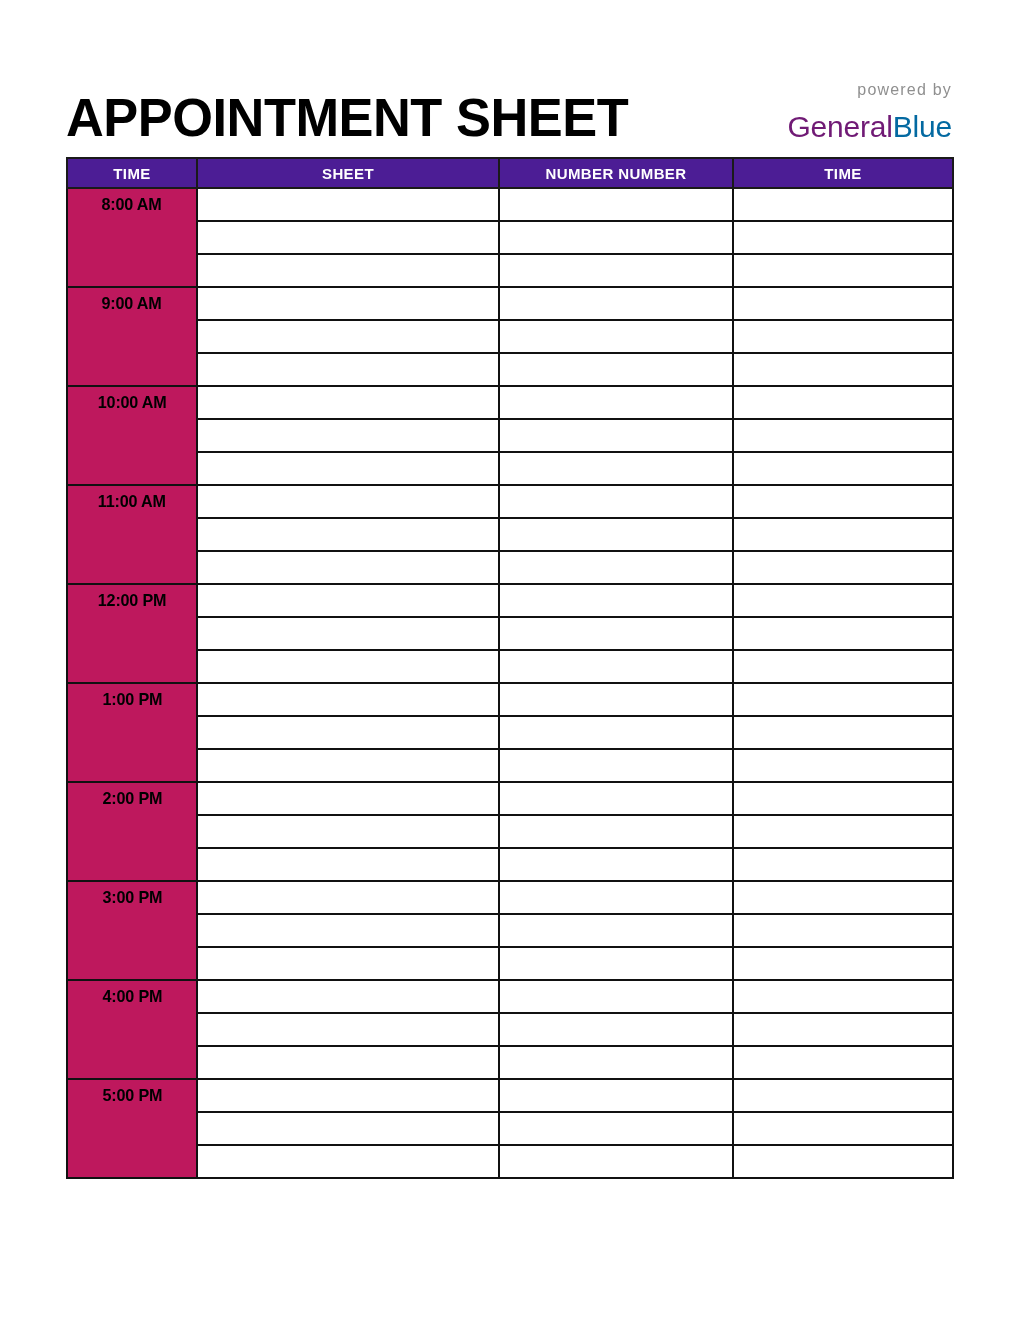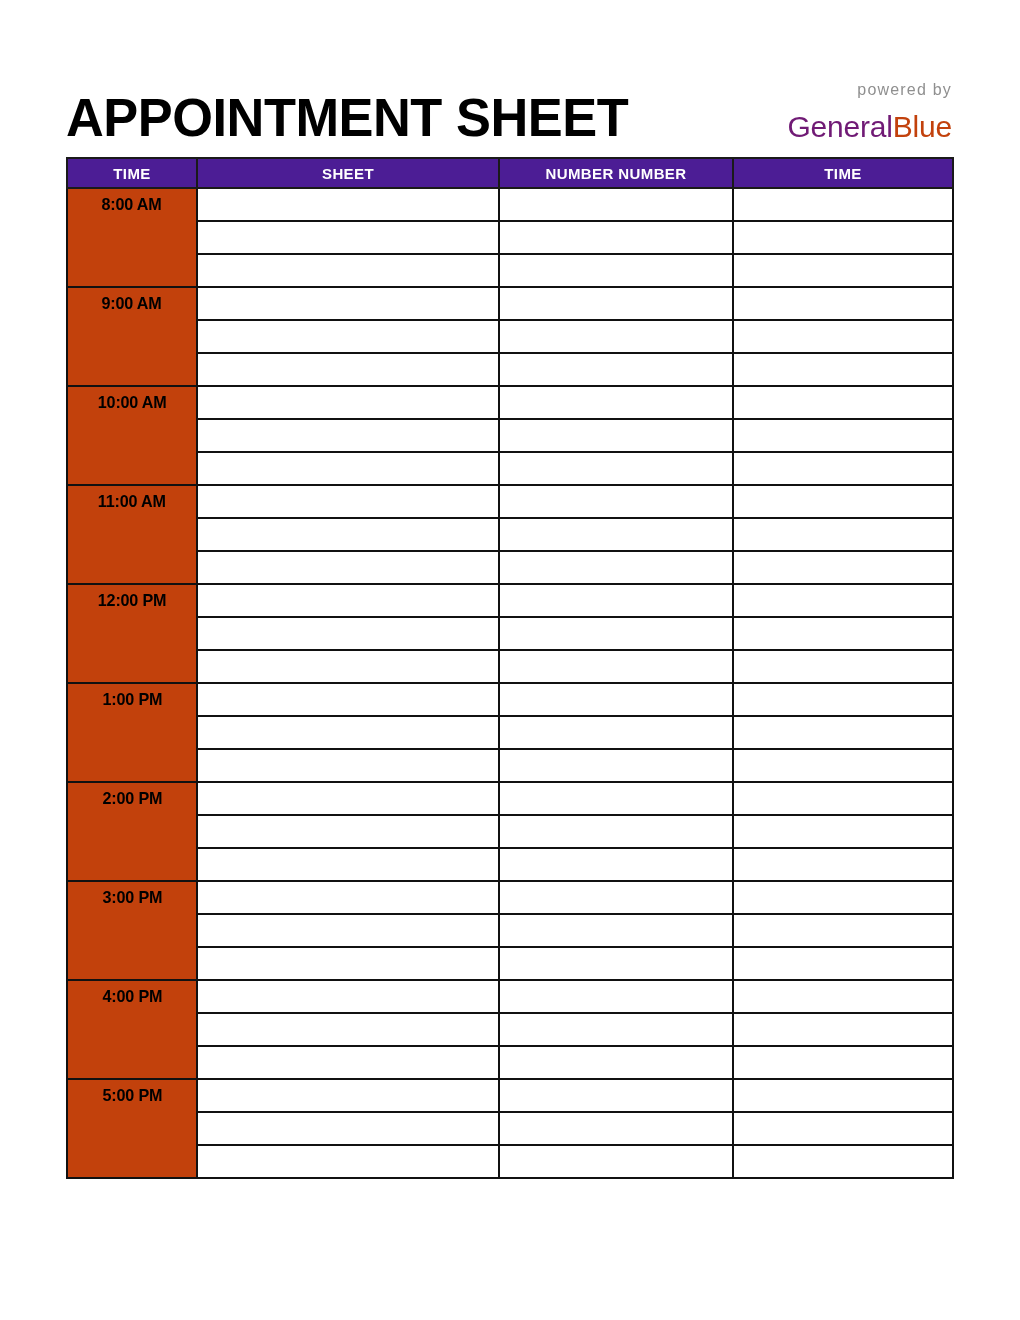--- a/index.html
+++ b/index.html
@@ -61,21 +61,21 @@
     font-family: "Liberation Sans", sans-serif;
   }
   .brand-name {
     font-size: 30px;
     font-weight: 400;
     letter-spacing: -0.2px;
     white-space: nowrap;
     font-family: "Liberation Sans", sans-serif;
   }
   .brand-general { color: #701a75; }
-  .brand-blue { color: #c2410c; }
+  .brand-blue { color: #0369a1; }
 
   
   .sheet {
     position: absolute;
     left: 66px;
     top: 157px;
     width: 886px;
     border-collapse: collapse;
     table-layout: fixed;
   }
@@ -99,21 +99,21 @@
 
   .sheet td {
     border: 2px solid #111111;
     padding: 0;
     height: 33px;
     box-sizing: border-box;
     background: #ffffff;
   }
 
   .sheet td.time-cell {
-    background: #c2410c;
+    background: #be185d;
     text-align: center;
     vertical-align: top;
     font-size: 17px;
     font-weight: 700;
     color: #000000;
     letter-spacing: -0.2px;
     padding-top: 6px;
   }
   .time-cell span {
     display: inline-block;

